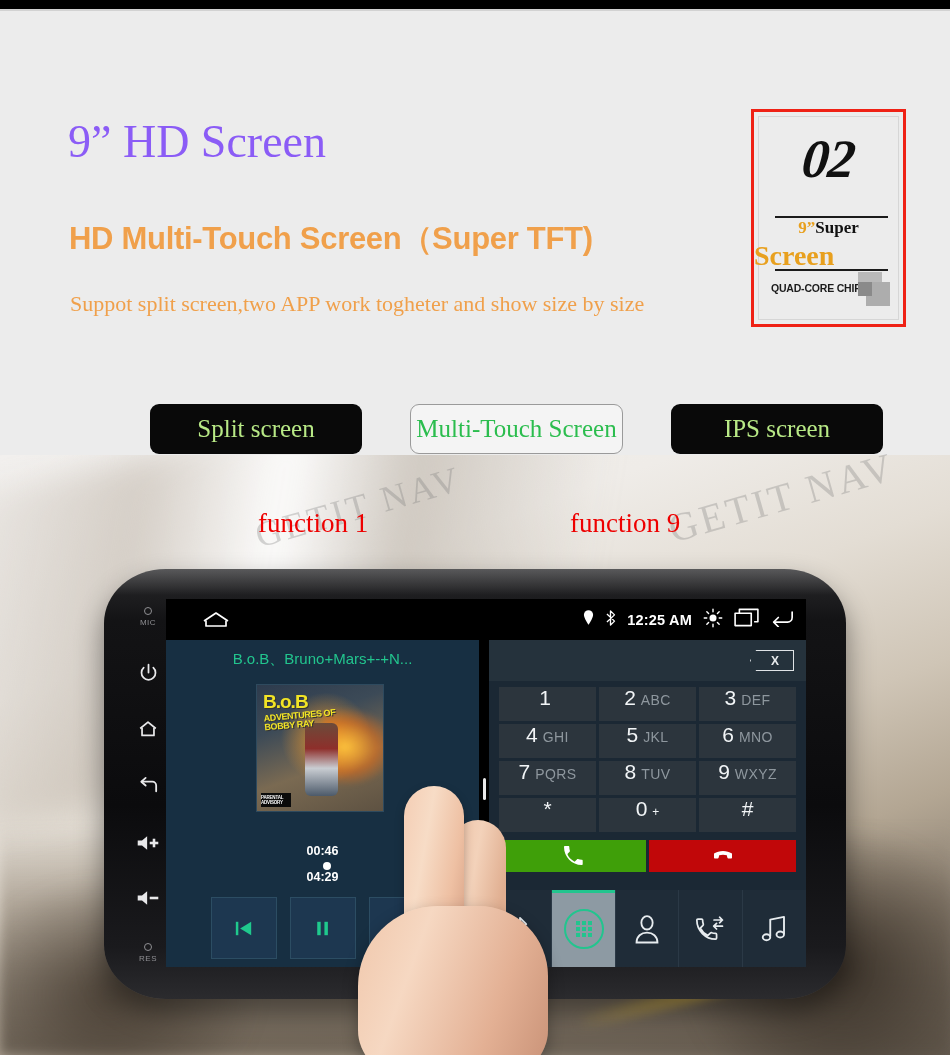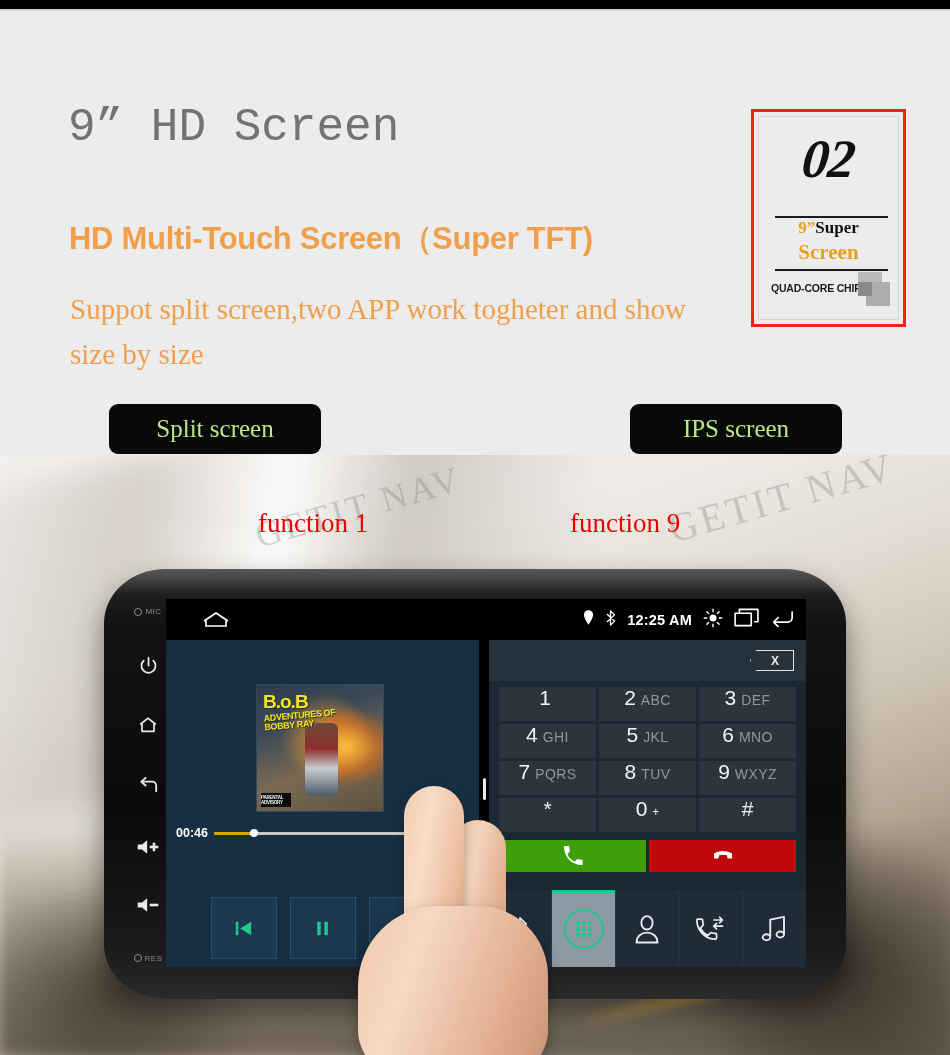--- a/index.html
+++ b/index.html
@@ -13,38 +13,38 @@
   #page { position: relative; width: 950px; height: 1055px; overflow: hidden; background: #ececec; }
 
   
   .top-strip { position: absolute; left: 0; top: 0; width: 950px; height: 9px; background: #000; }
   .top-hair  { position: absolute; left: 0; top: 9px; width: 950px; height: 2px; background: #d2d2d2; }
 
   
   .copy-area { position: absolute; left: 0; top: 11px; width: 950px; height: 455px; background: #ececec; }
 
   .h1 {
-    position: absolute; left: 68px; top: 94px;
-    font-family: Liberation Mono, monospace;
-    font-size: 46px; color: #737373; letter-spacing: 0px; line-height: 1;
+    position: absolute; left: 68px; top: 108px;
+    font-family: Liberation Serif, serif;
+    font-size: 46px; color: #8b5cf6; letter-spacing: 0px; line-height: 1;
   }
   .h2 {
     position: absolute; left: 70px; top: 152px;
     font-family: "Liberation Serif", serif;
     font-size: 27px; color: #f0a04b; line-height: 1.1;
   }
   .h3 {
     position: absolute; left: 69px; top: 207px;
     font-family: "Liberation Sans", sans-serif;
     font-weight: bold; font-size: 31px; color: #f0a04b; letter-spacing: -0.3px;
   }
   .h4 {
     position: absolute; left: 70px; top: 276px; width: 660px;
     font-family: "Liberation Serif", serif;
-    font-size: 29px; color: #f0a04b; line-height: 1.55;
+    font-size: 22px; color: #f0a04b; line-height: 1.55;
   }
 
   
   .badge {
     position: absolute; left: 751px; top: 98px; width: 155px; height: 218px;
     border: 3px solid #ef2115; background: #ececec;
   }
   .badge-inner { position: absolute; inset: 4px; border: 1px solid #d6d6d6; }
   .badge-num {
     position: absolute; left: 0; right: 0; top: 16px; text-align: center;
@@ -54,37 +54,37 @@
   }
   .badge-rule { position: absolute; left: 21px; width: 113px; height: 2px; background: #1b1b1b; }
   .badge-rule.r1 { top: 104px; }
   .badge-rule.r2 { top: 157px; }
   .badge-l1 {
     position: absolute; left: 0; right: 0; top: 106px; text-align: center;
     font-family: "Liberation Serif", serif; font-weight: bold; font-size: 17px; color: #111;
   }
   .badge-l1 .amp { color: #e8a01e; }
   .badge-l2 {
-    position: absolute; left: 0; right: 0; top: 128px; text-align: center;
-    font-family: "Liberation Serif", serif; font-weight: bold; font-size: 21px; color: #e8a01e;
+    position: absolute; left: 0; right: 0; top: 128px; 
+    font-family: "Liberation Serif", serif; font-weight: bold; font-size: 28px; color: #e8a01e;
   }
   .badge-l3 {
     position: absolute; left: 17px; top: 170px;
     font-family: "Liberation Sans", sans-serif; font-weight: bold; font-size: 10.5px;
     color: #1b1b1b; letter-spacing: -0.2px;
   }
   .badge-chip-a { position: absolute; left: 104px; top: 160px; width: 24px; height: 24px; background: #b9b9b9; }
   .badge-chip-b { position: absolute; left: 112px; top: 170px; width: 24px; height: 24px; background: #adadad; }
   .badge-chip-c { position: absolute; left: 104px; top: 170px; width: 14px; height: 14px; background: #8a8a8a; }
 
   
   .pill {
     position: absolute; height: 50px; border-radius: 9px;
     display: flex; align-items: center; justify-content: center;
-    font-family: "Liberation Serif", serif; font-size: 25px;
+    font-family: "Liberation Serif", serif; font-size: 25px; margin-left: 41px;
   }
   .pill.dark { background: #090909; color: #b8e986; }
   .pill.light { background: #f4f4f4; color: #2bbd4e; border: 1px solid #9a9a9a; }
   #pill-split { left: 109px; top: 393px; width: 212px; }
   #pill-multi { left: 369px; top: 393px; width: 213px; }
   #pill-ips   { left: 630px; top: 393px; width: 212px; }
 
   
   .photo {
     position: absolute; left: 0; top: 455px; width: 950px; height: 600px;
@@ -149,21 +149,21 @@
     content: ""; position: absolute; left: 0; right: 0; top: 0; height: 26px;
     background: linear-gradient(180deg, rgba(255,255,255,.22), rgba(255,255,255,0));
     border-radius: 62px 62px 0 0 / 54px 54px 0 0;
   }
 
   .bezel-left {
     position: absolute; left: 16px; top: 28px; width: 56px; height: 372px;
     display: flex; flex-direction: column; align-items: center; justify-content: space-between;
     padding: 10px 0 6px 0;
   }
-  .bz { color: #e8e8ea; display: flex; align-items: center; justify-content: flex-start; }
+  .bz { color: #e8e8ea; display: flex; align-items: center; justify-content: flex-start; flex-direction: column; }
   .bz.mini { font-size: 8px; letter-spacing: .5px; color: #8f8f93; display: flex; gap: 3px; align-items: center; }
   .bz .dot { width: 8px; height: 8px; border: 1px solid #8f8f93; border-radius: 50%; display: inline-block; }
 
   
   .screen {
     position: absolute; left: 62px; top: 30px; width: 640px; height: 368px;
     background: #0c0f13; overflow: hidden;
   }
 
   .statusbar {
@@ -220,22 +220,22 @@
     color: #f2e425; line-height: 1; letter-spacing: -.4px; text-shadow: 1px 1px 0 #333;
     transform: rotate(-5deg);
   }
   .album .pa {
     position: absolute; left: 4px; bottom: 4px; width: 30px; height: 14px;
     background: #0b0b0b; color: #fff; font-size: 4.5px; font-weight: bold;
     display: flex; align-items: center; justify-content: center; letter-spacing: -.2px;
   }
 
   .seekrow {
-    position: absolute; left: 10px; right: 10px; top: 184px; height: 18px;
-    display: flex; align-items: center; gap: 6px;
+    position: absolute; left: 10px; right: 10px; top: 204px; height: 18px;
+    display: flex; align-items: center; gap: 6px; flex-direction: column;
   }
   .tm { color: #fff; font-size: 12.5px; font-weight: bold; }
   .seek { flex: 1; height: 3px; background: #c9c9c9; position: relative; border-radius: 2px; }
   .seek .fill { position: absolute; left: 0; top: 0; height: 3px; width: 16.5%; background: #d8a400; border-radius: 2px; }
   .seek .knob { position: absolute; left: 16.5%; top: -2.5px; width: 8px; height: 8px; background: #fff; border-radius: 50%; }
 
   .media-ctrls {
     position: absolute; left: 0; right: 0; bottom: 8px; height: 62px;
     display: flex; align-items: center; justify-content: center; gap: 13px;
   }
@@ -337,20 +337,23 @@
       <div class="badge-l2">Screen</div>
       <div class="badge-rule r2"></div>
       <div class="badge-l3">QUAD-CORE CHIPS</div>
       <div class="badge-chip-a"></div>
       <div class="badge-chip-b"></div>
       <div class="badge-chip-c"></div>
     </div>
 
     <div class="pill dark" id="pill-split">
       <span>Split screen</span>
+    </div>
+    <div class="pill light" id="pill-multi">
+      <span>Multi-Touch Screen</span>
     </div>
     <div class="pill dark" id="pill-ips">
       <span>IPS screen</span>
     </div>
   </div>
 
   <div class="photo">
     <div class="streak"></div>
     <div class="road"></div>
     <div class="shrub-l"></div>
@@ -444,20 +447,21 @@
           <span>
             <svg width="24" height="19" viewBox="0 0 26 20" fill="none" stroke="#fff" stroke-width="1.8" stroke-linecap="round" stroke-linejoin="round">
               <path d="M24 4v6a5 5 0 0 1-5 5H5"></path>
                 <path d="M9 10 4 15l5 5"></path>
             </svg>
           </span>
         </div>
       </div>
 
       <div class="pane-left">
+        <div class="track-title">B.o.B、Bruno+Mars+-+N...</div>
 
         <div class="album">
           <div class="fire"></div>
           <div class="figure"></div>
           <div class="bob">B.o.B</div>
           <div class="sub">ADVENTURES OF BOBBY RAY</div>
           <div class="pa">PARENTAL ADVISORY</div>
         </div>
 
         <div class="seekrow">

